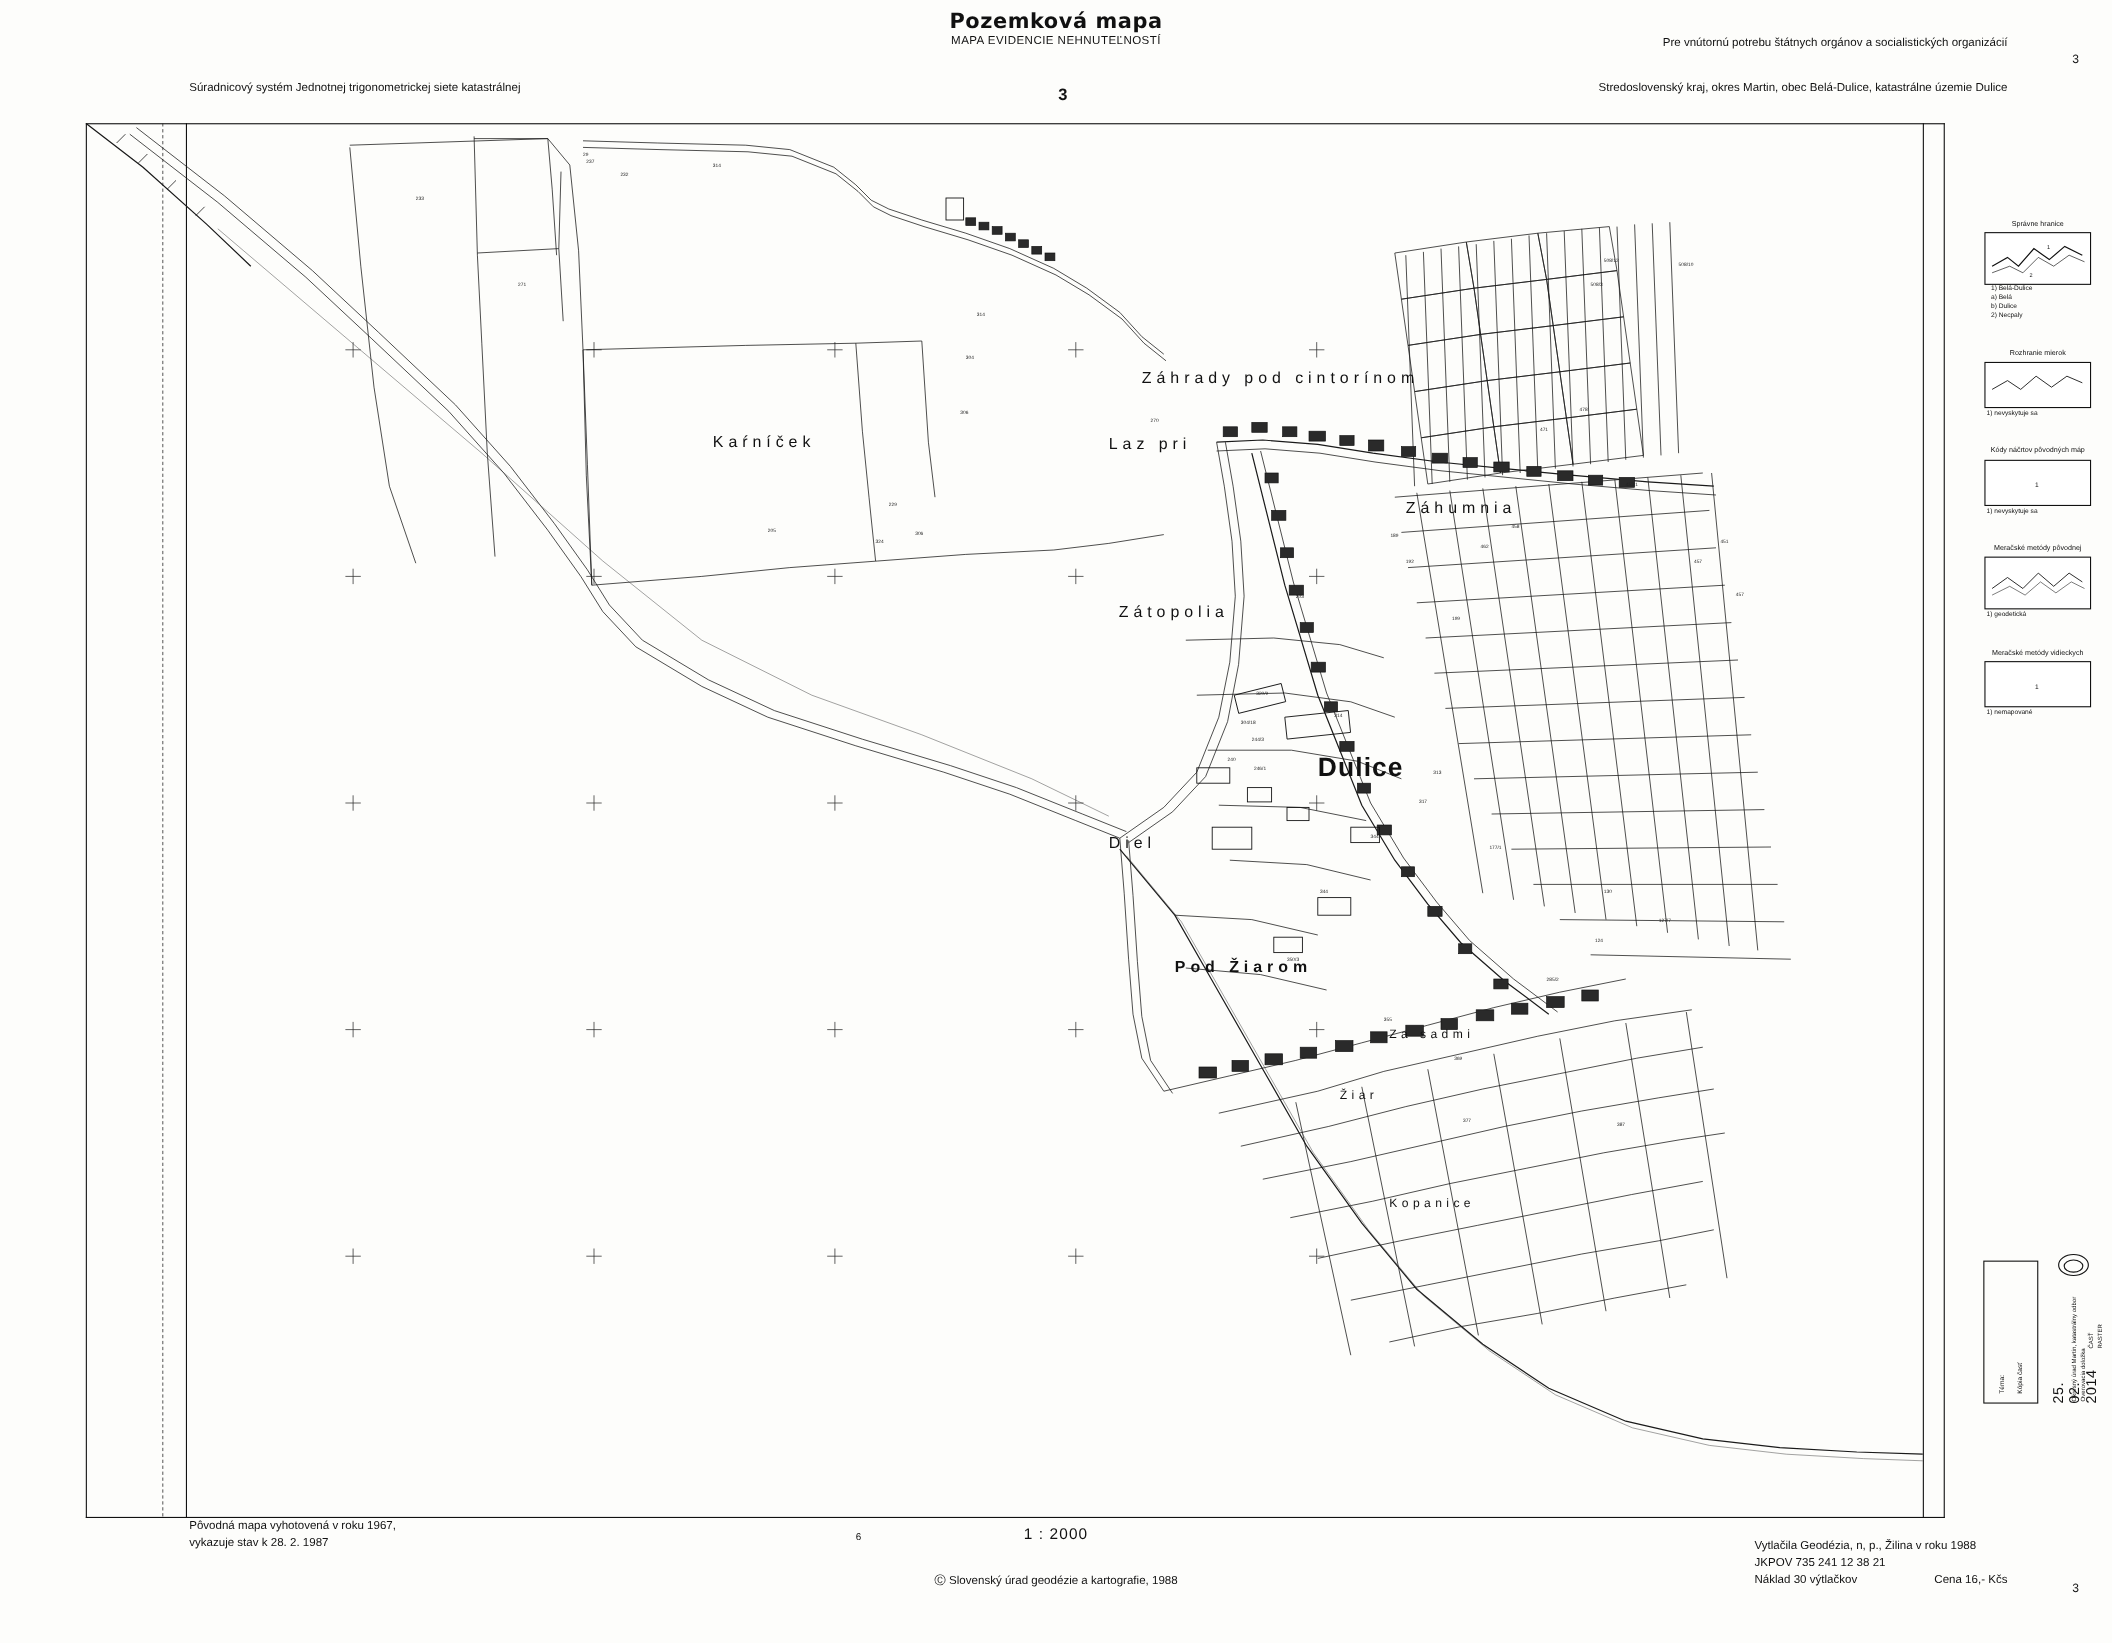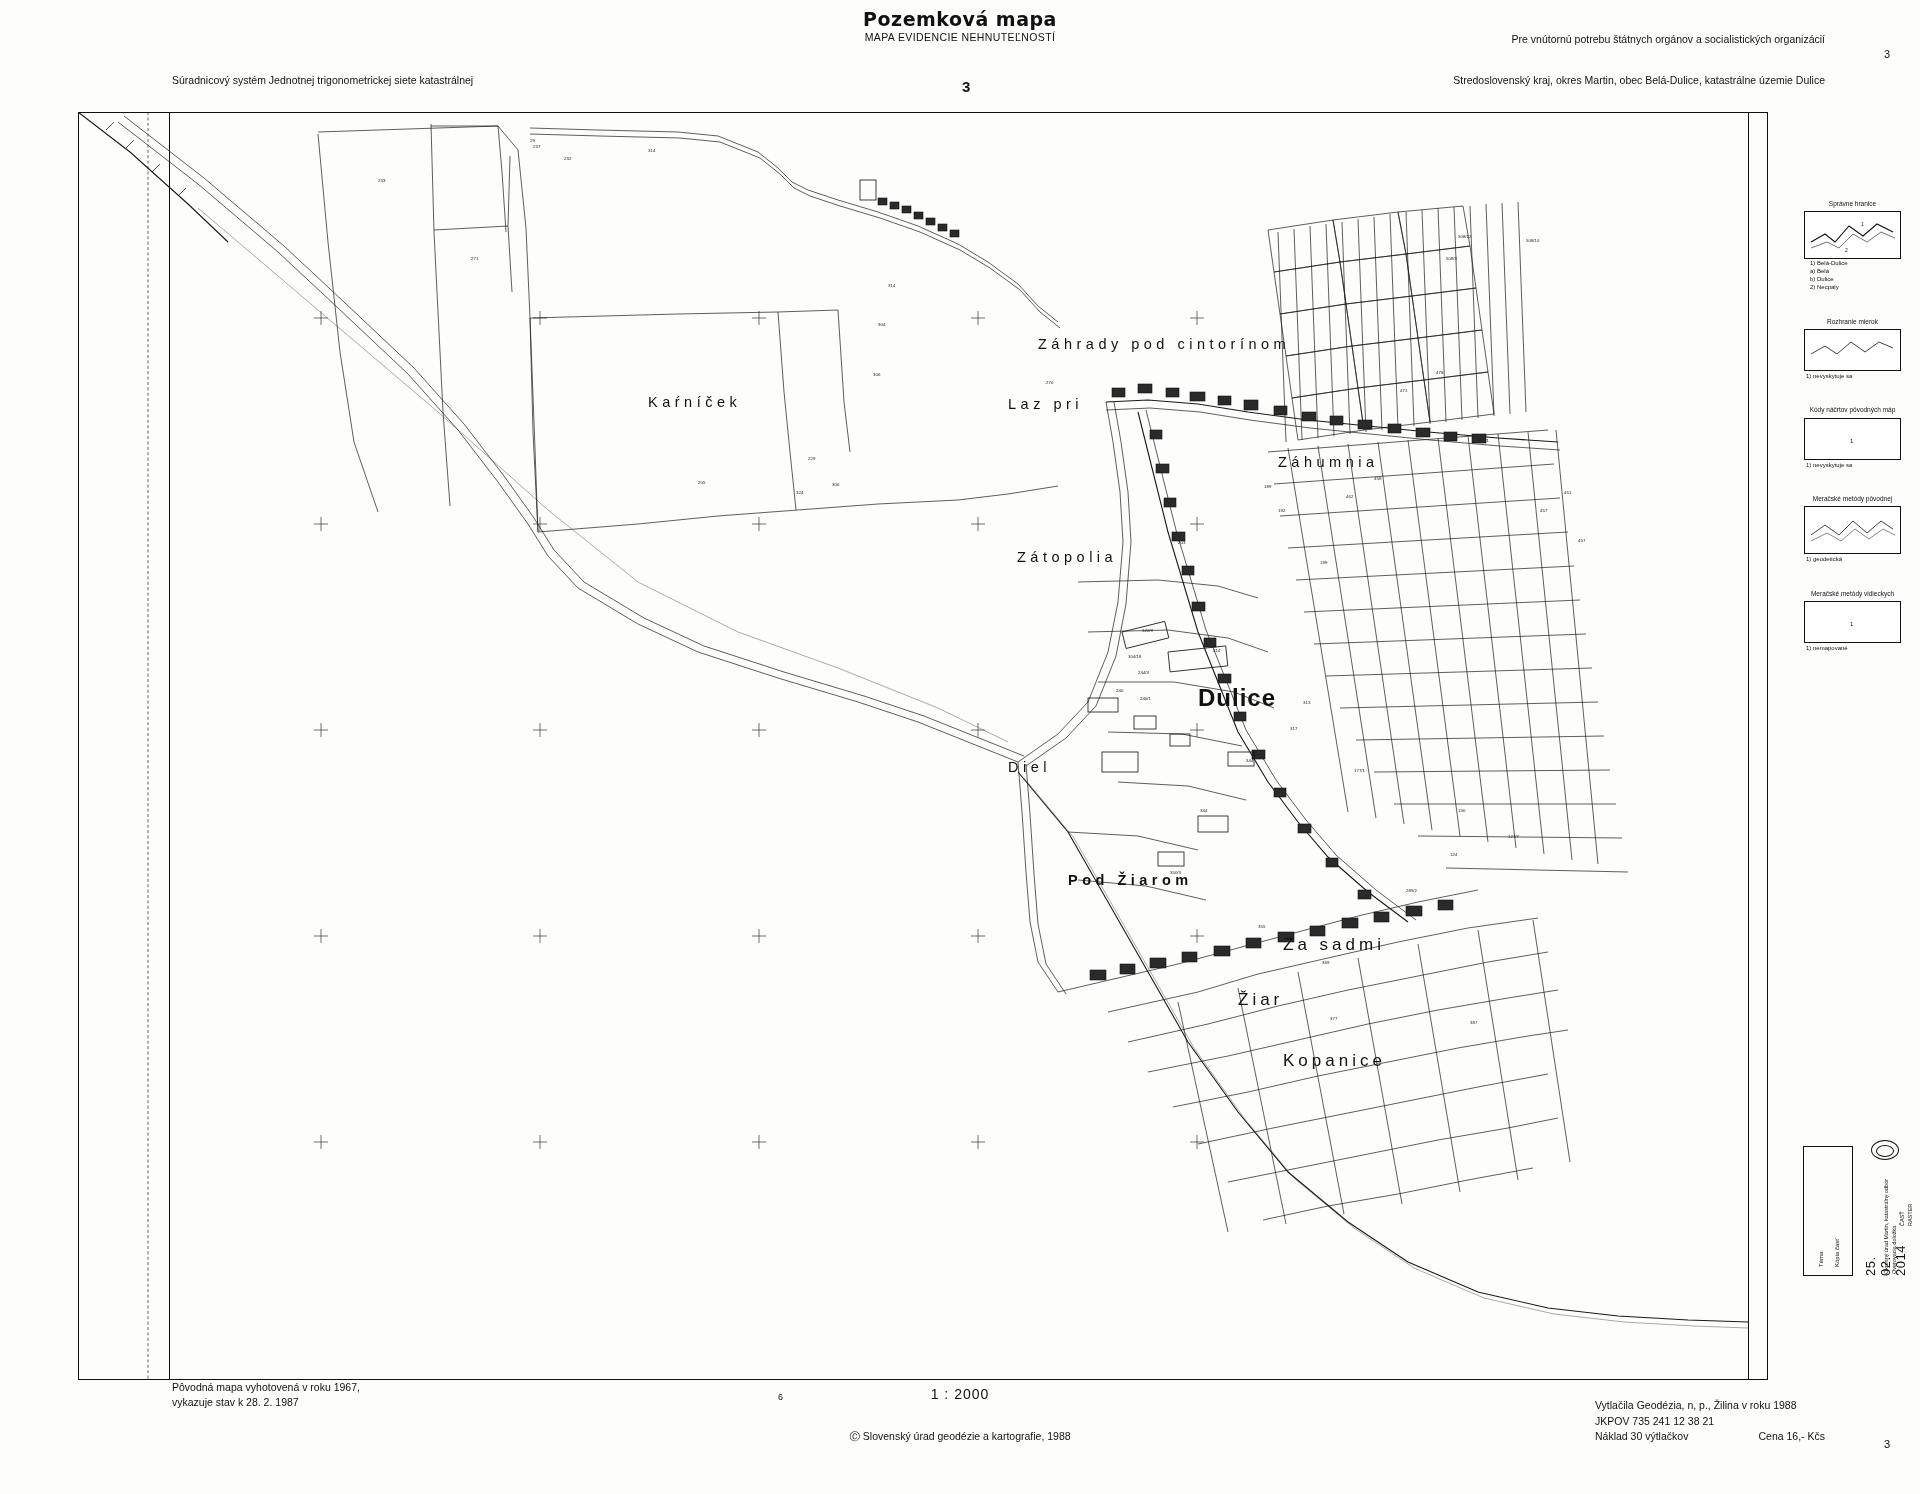--- a/index.html
+++ b/index.html
@@ -162,23 +162,22 @@
   .plabel.big {
     font-size: 24px;
     font-weight: 700;
     letter-spacing: 1px;
   }
   .plabel.area {
     font-size: 14.5px;
     letter-spacing: 4.5px;
   }
   .plabel.area-sm {
-    font-size: 17px;
+    font-size: 11px;
     letter-spacing: 4px;
-    padding-left: 20px;
   }
 
   
   .legend {
     position: absolute;
     left: 1800px;
     top: 200px;
     width: 105px;
   }
   .legend-block { margin-bottom: 26px; }
@@ -637,21 +636,21 @@
 
     <div class="plabel area" style="left:570px; top:282px;">Kaŕníček</div>
     <div class="plabel area" style="left:960px; top:224px;">Záhrady pod cintorínom</div>
     <div class="plabel area" style="left:930px; top:284px;">Laz pri</div>
     <div class="plabel area" style="left:1200px; top:342px;">Záhumnia</div>
     <div class="plabel area" style="left:915px; top:437px;margin-left:24px;">Zátopolia</div>
     <div class="plabel area" style="left:930px; top:647px;">Diel</div>
     <div class="plabel area" style="left:990px; top:760px;font-weight:bold;">Pod Žiarom</div>
     <div class="plabel area-sm" style="left:1185px; top:823px;">Za sadmi</div>
     <div class="plabel area-sm" style="left:1140px; top:878px;">Žiar</div>
-    <div class="plabel area-sm" style="left:1185px; top:939px;">Kopanice</div>
+    <div class="plabel area-sm" style="left:1185px; top:976px;">Kopanice</div>
     <div class="plabel big" style="left:1120px; top:572px;">Dulice</div>
 
     <div style="position:absolute; left:700px; bottom:-22px; font-size:9px;">6</div>
   </div>
 
   <div class="legend">
 
     <div class="legend-block">
       <div class="legend-cap">Správne hranice</div>
       <div class="legend-box">

